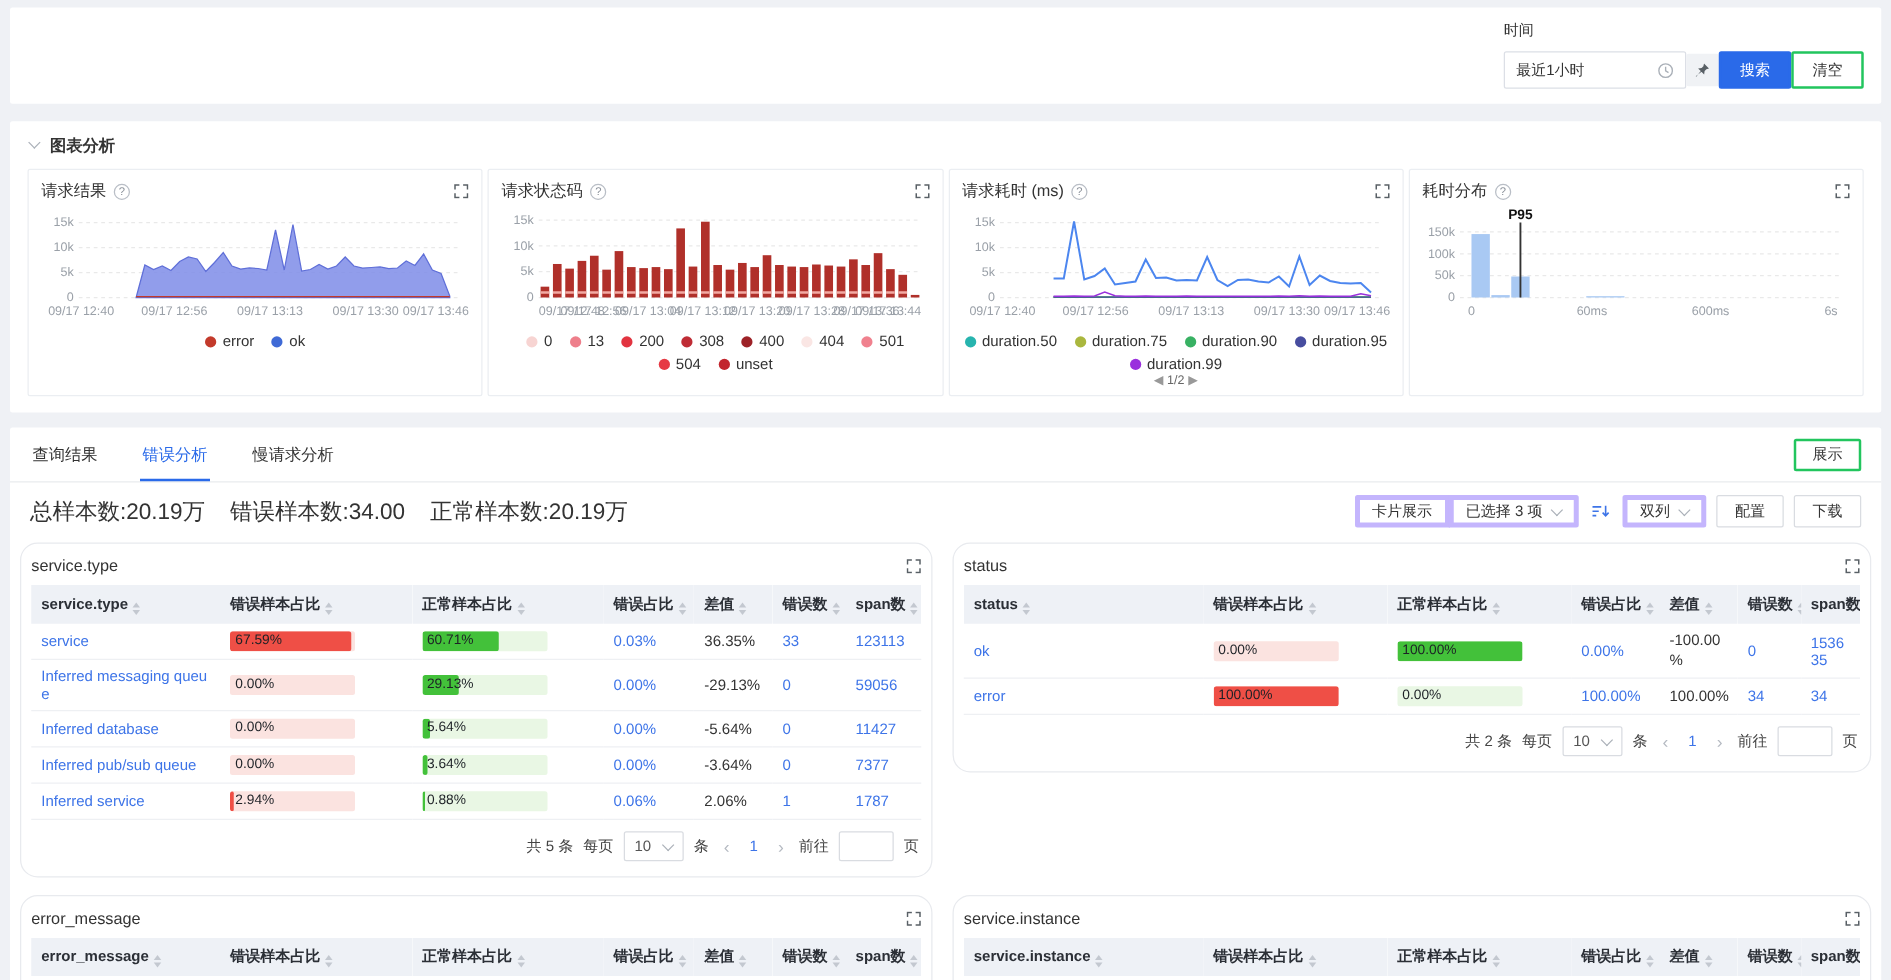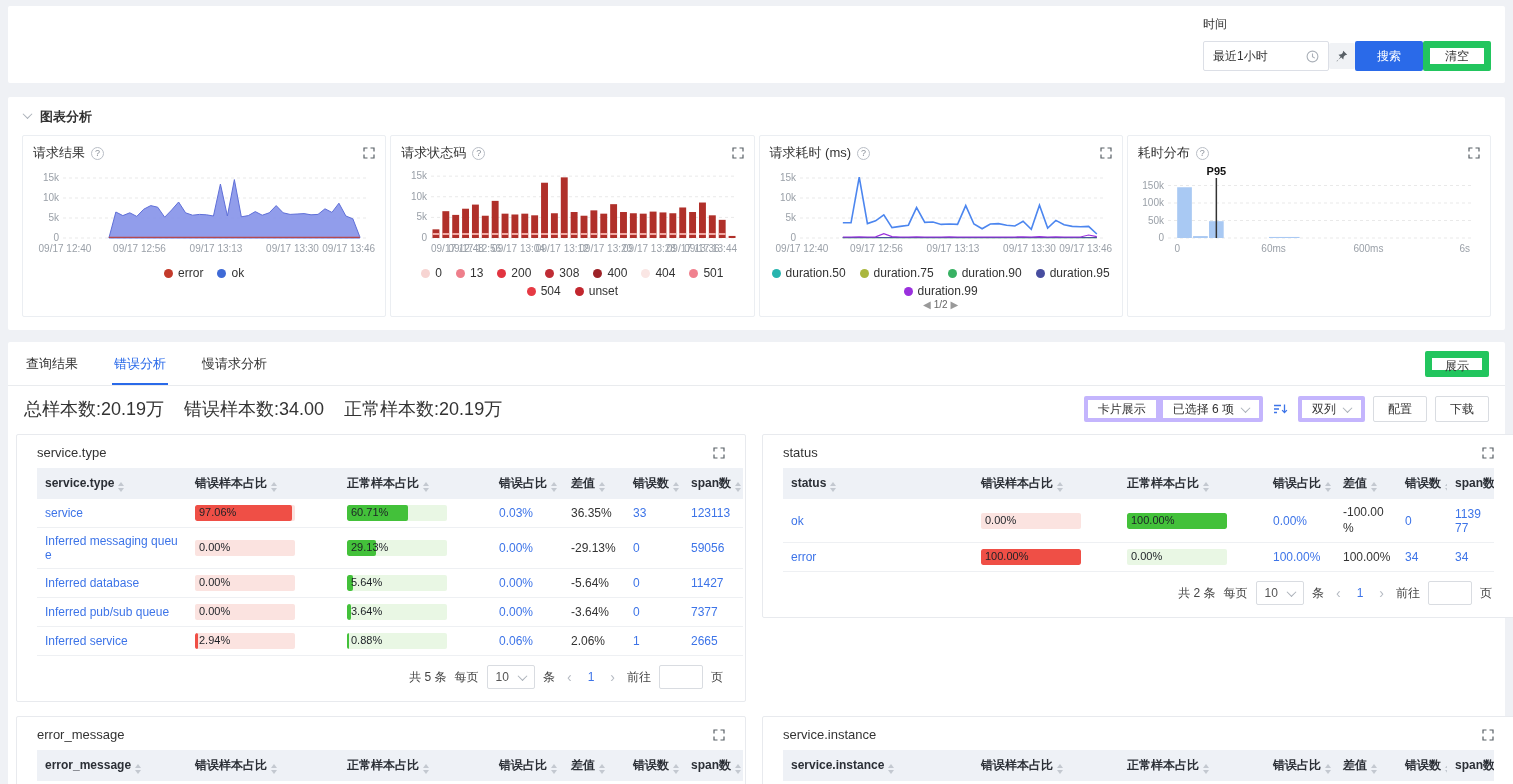--- a/index.html
+++ b/index.html
@@ -14,21 +14,21 @@
   .select-input { height:30px; border:1px solid #dcdfe6; border-radius:2px; display:flex;
     align-items:center; justify-content:space-between; padding:0 10px; background:#fff; cursor:pointer; }
   .ph { color:#bfc4cc; }
   .chev { width:7px; height:7px; border-right:1.4px solid #aab0b8; border-bottom:1.4px solid #aab0b8;
     transform:rotate(45deg) translate(-1px,-1px); display:inline-block; }
   .f-controls { display:flex; gap:0; align-items:center; }
   .time-input { flex:1; height:30px; border:1px solid #dcdfe6; border-radius:2px; display:flex;
     align-items:center; justify-content:space-between; padding:0 9px; background:#fff; cursor:pointer; }
   .pin-btn { width:26px; height:26px; background:#f0f2f5; border:none; border-radius:2px;
     display:flex; align-items:center; justify-content:center; cursor:pointer; }
-  .btn { height:30px; padding:0 15px; border:7px solid #22c55e; background:#fff; border-radius:2px;
+  .btn { height:30px; padding:0 15px; border:2px solid #22c55e; background:#fff; border-radius:2px;
     font-size:12px; color:#333; cursor:pointer; font-family:inherit; }
   .btn.primary { background:#2a6ae9; border-color:#2a6ae9; color:#fff; }
   
   .charts-card { margin-top:14px; padding:9px 14px 13px; }
   .sec-head { display:flex; align-items:center; gap:9px; font-size:13px; font-weight:bold; padding:2px 2px 9px; }
   .sec-head .chev { margin-top:-3px; }
   .charts-row { display:flex; gap:4px; }
   .chart-panel { flex:1; border:1px solid #ebeef2; border-radius:2px; padding:8px 10px 6px; min-width:0; }
   .chart-head { display:flex; align-items:center; gap:6px; font-size:13px; margin-bottom:2px; }
   .ct { color:#333; }
@@ -55,21 +55,21 @@
   .gbox { height:26px; border:4px solid #c4b5fd; display:inline-flex; align-items:center; gap:8px;
     padding:0 10px; background:#fff; font-size:12px; border-radius:2px; }
   .group .gbox:last-child { margin-left:-1px; border-radius:0 2px 2px 0; cursor:pointer; }
   .group .gbox:first-child { border-radius:2px 0 0 2px; }
   .sort-btn { display:inline-flex; cursor:pointer; padding:0 2px; }
   .sel { cursor:pointer; }
   .ctl-btn { height:26px; padding:0 14px; border:1px solid #d9dce1; background:#fff; border-radius:2px;
     font-size:12px; cursor:pointer; font-family:inherit; color:#333; }
   
   .tables-grid { display:grid; grid-template-columns:730px 1fr; gap:14px 16px; padding:3px 8px 8px; align-items:start; }
-  .table-card { border:1px solid #e8eaee; border-radius:2px; padding:8px 20px 6px; background:#fff; }
+  .table-card { border:1px solid #e8eaee; border-radius:14px; padding:8px 8px 6px; background:#fff; }
   .tc-head { display:flex; align-items:center; font-size:13px; color:#333; padding:2px 0 8px; }
   table { border-collapse:collapse; width:100%; table-layout:fixed; }
   th { background:#eef1f6; font-size:12px; color:#2b2f36; font-weight:bold; text-align:left;
     padding:7px 8px; white-space:nowrap; overflow:hidden; }
   td { padding:6px 8px; border-bottom:1px solid #eef0f3; font-size:12px; color:#333; vertical-align:middle; }
   tbody tr:last-child td { border-bottom:1px solid #eef0f3; }
   .lnk { color:#3d74e8; cursor:pointer; word-break:break-all; }
   .sorts { display:inline-flex; flex-direction:column; gap:2px; margin-left:4px; vertical-align:1px; cursor:pointer; }
   .sorts i { width:0; height:0; border-left:3.5px solid transparent; border-right:3.5px solid transparent; display:block; }
   .sorts .up { border-bottom:4px solid #c3c8d0; }
@@ -384,21 +384,21 @@
   <div class="meta-row">
     <div class="stats">
       <span>总样本数:20.19万</span>
       <span>错误样本数:34.00</span>
       <span>正常样本数:20.19万</span>
     </div>
     <div class="controls">
       <div class="group">
         <span class="gbox">卡片展示</span>
         <span class="gbox sel">
-          <span>已选择 6 项</span>
+          <span>已选择 3 项</span>
           <span class="chev"></span>
         </span>
       </div>
       <span class="sort-btn">
         <svg class="icon" width="15" height="14" viewBox="0 0 15 14">
             <path d="M1 3.5h7M1 7h5M1 10.5h3" stroke="#3d74e8" stroke-width="1.3"></path>
             <path d="M11.5 2.5v8m-2.4-2.4l2.4 2.5 2.4-2.5" fill="none" stroke="#3d74e8" stroke-width="1.3"></path>
           </svg>
       </span>
       <span class="gbox sel">
@@ -460,21 +460,21 @@
                   <i class="dn"></i>
                 </span></th>
             </tr>
           </thead>
           <tbody>
             <tr>
               <td><span class="lnk">service</span></td>
               <td>
                 <div class="track red">
                   <div class="fill" style="width: 97%;"></div>
-                  <span class="blabel">97.06%</span>
+                  <span class="blabel">67.59%</span>
                 </div>
               </td>
               <td>
                 <div class="track green">
                   <div class="fill" style="width: 61%;"></div>
                   <span class="blabel">60.71%</span>
                 </div>
               </td>
               <td><span class="lnk">0.03%</span></td>
               <td>36.35%</td>
@@ -548,21 +548,21 @@
               </td>
               <td>
                 <div class="track green">
                   <div class="fill" style="width: 2%;"></div>
                   <span class="blabel">0.88%</span>
                 </div>
               </td>
               <td><span class="lnk">0.06%</span></td>
               <td>2.06%</td>
               <td><span class="lnk">1</span></td>
-              <td><span class="lnk">2665</span></td>
+              <td><span class="lnk">1787</span></td>
             </tr>
           </tbody>
         </table>
         <div class="pager-row">
           <span>共 5 条</span>
           <span>每页</span>
           <span class="psel">
             <span>10</span>
             <span class="chev"></span>
           </span>
@@ -637,21 +637,21 @@
                   <div class="fill" style="width: 100%;"></div>
                   <span class="blabel">100.00%</span>
                 </div>
               </td>
               <td><span class="lnk">0.00%</span></td>
               <td class=" diff2">
                 <span>-100.00</span>
                 <span>%</span>
               </td>
               <td><span class="lnk">0</span></td>
-              <td><span class="lnk">113977</span></td>
+              <td><span class="lnk">153635</span></td>
             </tr>
             <tr>
               <td><span class="lnk">error</span></td>
               <td>
                 <div class="track red">
                   <div class="fill" style="width: 100%;"></div>
                   <span class="blabel">100.00%</span>
                 </div>
               </td>
               <td>

